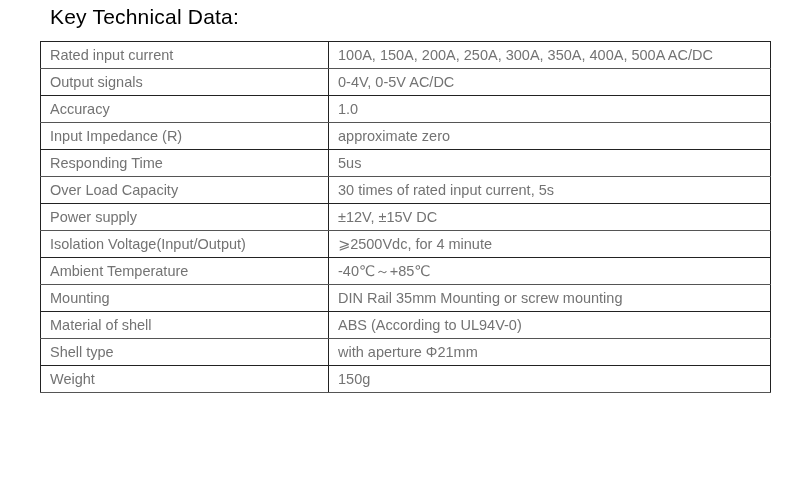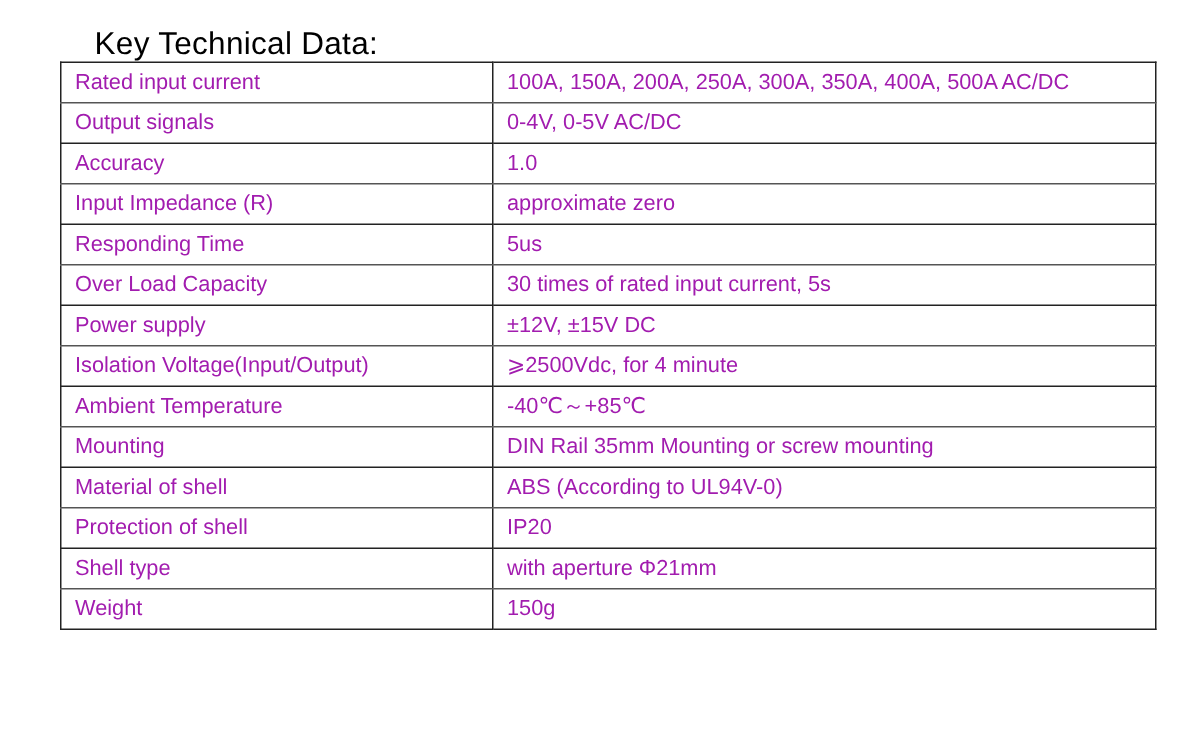--- a/index.html
+++ b/index.html
@@ -16,21 +16,21 @@
       color: #1a1a1a;
     }
     .title {
       position: absolute;
       left: 50px;
       top: 3px;
       font-size: 21px;
       font-weight: normal;
       letter-spacing: 0.2px;
       color: #000;
-      margin: 13px;
+      margin: 0;
       line-height: 28px;
     }
     .spec-table {
       position: absolute;
       left: 40px;
       top: 41px;
       width: 730px;
       border-collapse: collapse;
       table-layout: fixed;
     }
@@ -38,21 +38,21 @@
     .spec-table col.c2 { width: 442px; }
     .spec-table td {
       border: 1.5px solid #222;
       height: 26px;
       padding: 0 0 0 9px;
       font-size: 14.5px;
       line-height: 26px;
       white-space: nowrap;
       overflow: hidden;
       vertical-align: middle;
-      color: #a21caf;
+      color: #737373;
     }
     .spec-table tr:nth-child(odd) td {
       border-bottom-color: #555;
     }
   </style>
 </head>
 <body>
 
 <h1 class="title">Key Technical Data:</h1>
 
@@ -100,24 +100,20 @@
     </tr>
     <tr>
       <td>Mounting</td>
       <td>DIN Rail 35mm Mounting or screw mounting</td>
     </tr>
     <tr>
       <td>Material of shell</td>
       <td>ABS (According to UL94V-0)</td>
     </tr>
     <tr>
-      <td>Protection of shell</td>
-      <td>IP20</td>
-    </tr>
-    <tr>
       <td>Shell type</td>
       <td>with aperture Φ21mm</td>
     </tr>
     <tr>
       <td>Weight</td>
       <td>150g</td>
     </tr>
   </tbody>
 </table>
 

